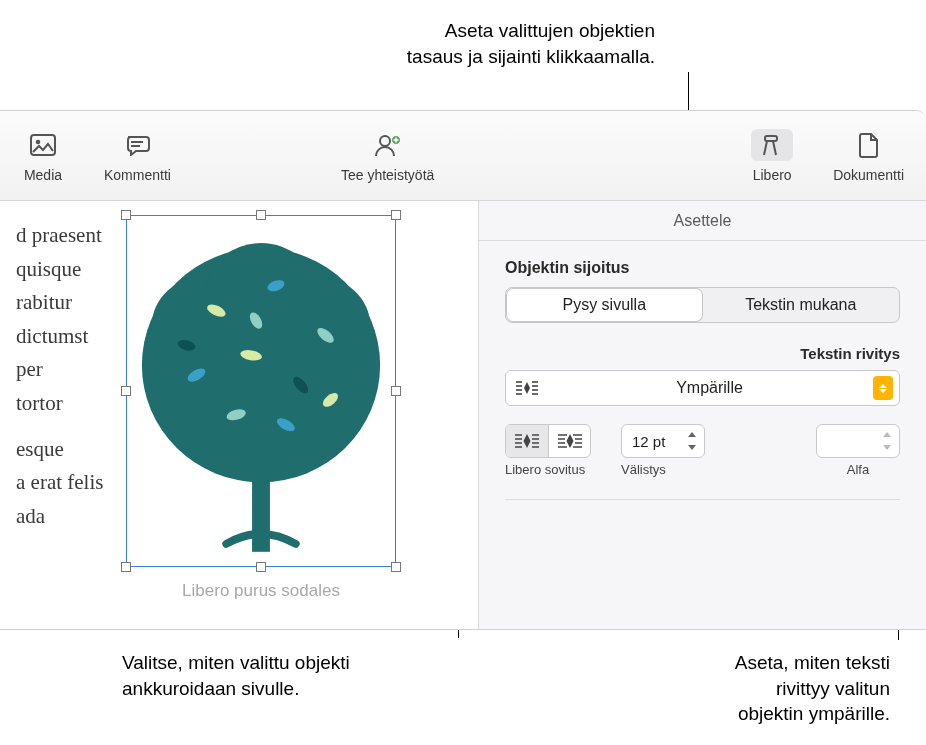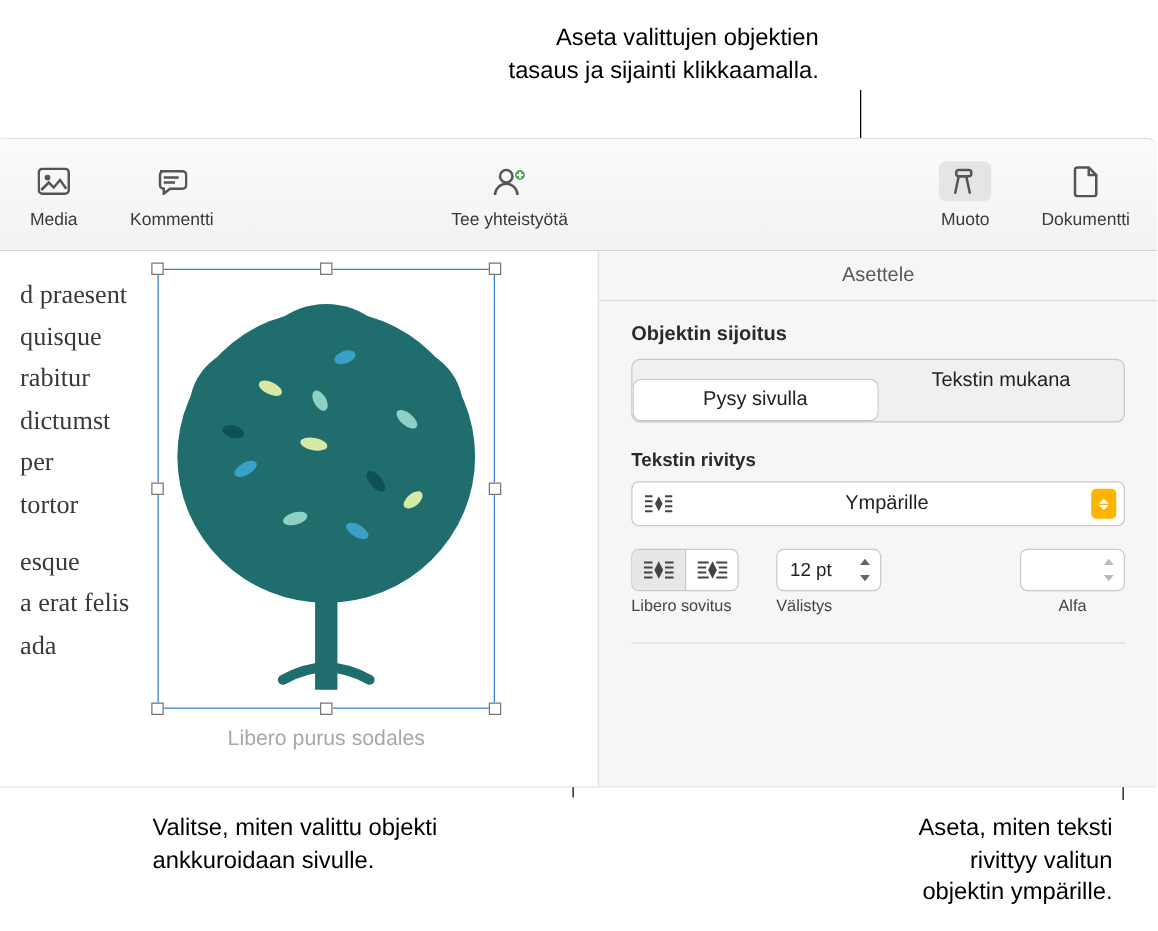--- a/index.html
+++ b/index.html
@@ -37,21 +37,21 @@
     border-radius: 0 10px 0 0;
   }
 
   .toolbar {
     height: 90px;
     display: flex;
     align-items: center;
     background: linear-gradient(#fbfbfb, #f2f2f2);
     border-bottom: 1px solid #d6d6d6;
     padding: 0 14px;
-    gap: 24px;
+    gap: 4px;
     border-radius: 0 10px 0 0;
   }
   .tool-group-left { display: flex; gap: 24px; }
   .tool-group-right { display: flex; gap: 24px; margin-left: auto; }
   .tool-btn {
     display: flex;
     flex-direction: column;
     align-items: center;
     gap: 6px;
     color: #525252;
@@ -150,23 +150,23 @@
     margin-bottom: 22px;
   }
   .seg-btn {
     flex: 1;
     text-align: center;
     padding: 8px 4px;
     font-size: 16px;
     color: #222;
     cursor: pointer;
   }
-  .seg-btn.active { background: #fff; font-weight: 400; box-shadow: 0 0 0 1px #c7c7c9 inset; border-radius: 7px; margin-top: 15px; }
-
-  .sub-title { font-weight: 700; font-size: 15px; color: #2a2a2a; margin-bottom: 8px; }
+  .seg-btn.active { background: #fff; font-weight: 400; box-shadow: 0 0 0 1px #c7c7c9 inset; border-radius: 7px; }
+
+  .sub-title { font-weight: 700; font-size: 15px; color: #2a2a2a; margin-bottom: 8px; text-align: right; }
 
   .select-row {
     display: flex;
     align-items: center;
     border: 1px solid #c9c9cb;
     border-radius: 6px;
     background: #fff;
     height: 36px;
     padding: 0 6px 0 8px;
     margin-bottom: 18px;
@@ -276,21 +276,21 @@
     </div>
 
     <div class="tool-group-right">
       <div class="tool-btn active">
         <div class="tb-icon">
           <svg width="28" height="24" viewBox="0 0 28 24">
               <path d="M6 22 l3 -14 6 0 3 14" fill="none" stroke="#555" stroke-width="2"></path>
               <rect x="7" y="3" width="12" height="5" rx="2" fill="none" stroke="#555" stroke-width="2"></rect>
             </svg>
         </div>
-        <span class="lbl">Muoto</span>
+        <span class="lbl">Libero</span>
       </div>
       <div class="tool-btn">
         <div class="tb-icon">
           <svg width="22" height="26" viewBox="0 0 22 26">
               <path d="M4 2 h9 l6 6 v15 a2 2 0 0 1 -2 2 h-13 a2 2 0 0 1 -2 -2 v-19 a2 2 0 0 1 2 -2 z" fill="none" stroke="#555" stroke-width="2"></path>
               <path d="M13 2 v6 h6" fill="none" stroke="#555" stroke-width="2"></path>
             </svg>
         </div>
         <span class="lbl">Dokumentti</span>
       </div>

